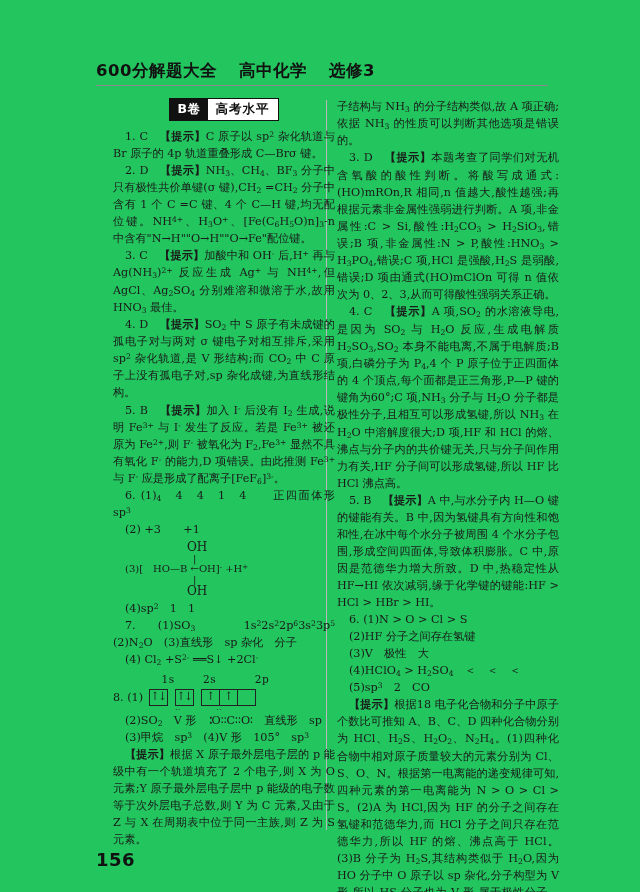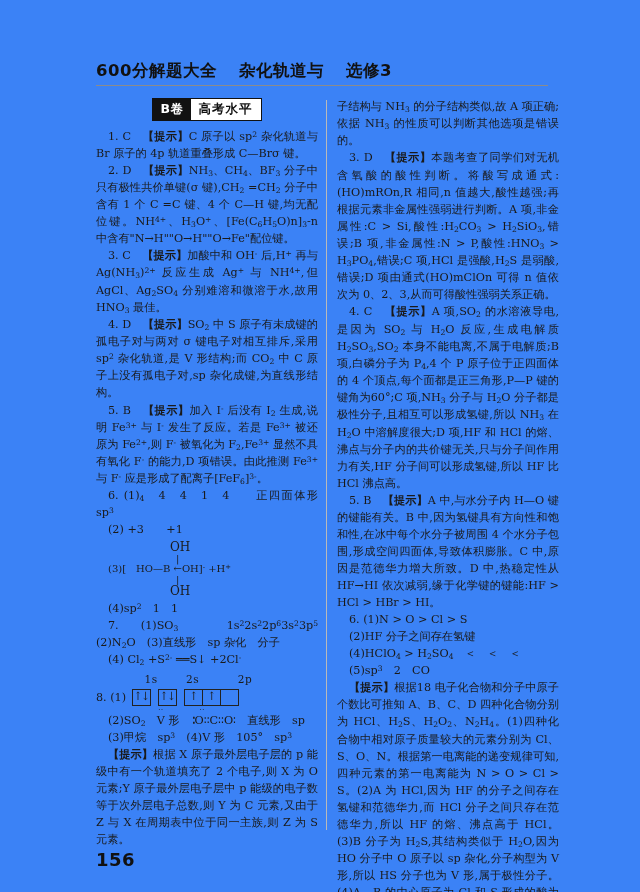--- a/index.html
+++ b/index.html
@@ -11,21 +11,21 @@
     width: 640px;
     height: 892px;
     font-family: "DejaVu Serif", "Liberation Serif", serif;
     color: #1a1a1a;
     position: relative;
     overflow: hidden;
   }
   .page {
     position: absolute;
     inset: 0;
-    background: #3b82f6;
+    background: #22c55e;
   }
 
   
   .running-head {
     position: absolute;
     left: 96px;
     top: 60px;
     width: 452px;
     display: flex;
     align-items: baseline;
@@ -49,21 +49,21 @@
   
   .col {
     position: absolute;
     top: 98px;
     width: 222px;
     font-size: 11.2px;
     line-height: 1.52;
     text-align: justify;
     text-justify: inter-ideograph;
   }
-  .col-left  { left: 96px; }
+  .col-left  { left: 113px; }
   .col-right { left: 337px; }
 
   .col-divider {
     position: absolute;
     left: 326px;
     top: 100px;
     width: 1px;
     height: 730px;
     background: #b9b9b9;
   }
@@ -194,21 +194,21 @@
   }
 </style>
 </head>
 <body>
 
 <div class="page">
 
   <div class="running-head">
     <span>600分解题大全</span>
     <span class="gap"></span>
-    <span>杂化轨道与</span>
+    <span>高中化学</span>
     <span class="gap"></span>
     <span>选修3</span>
   </div>
   <div class="head-rule"></div>
 
   <div class="col-divider"></div>
 
   <div class="col col-left">
 
     <div class="banner">
@@ -282,19 +282,20 @@
   </div>
 
   <div class="col col-right">
     <p class="para ind2">子结构与 NH<sub>3</sub> 的分子结构类似,故 A 项正确;依据 NH<sub>3</sub> 的性质可以判断其他选项是错误的。</p>
     <p class="para ind1">3. D　<span class="hint">【提示】</span>本题考查了同学们对无机含氧酸的酸性判断。将酸写成通式:(HO)mROn,R 相同,n 值越大,酸性越强;再根据元素非金属性强弱进行判断。A 项,非金属性:C &gt; Si,酸性:H<sub>2</sub>CO<sub>3</sub> &gt; H<sub>2</sub>SiO<sub>3</sub>,错误;B 项,非金属性:N &gt; P,酸性:HNO<sub>3</sub> &gt; H<sub>3</sub>PO<sub>4</sub>,错误;C 项,HCl 是强酸,H<sub>2</sub>S 是弱酸,错误;D 项由通式(HO)mClOn 可得 n 值依次为 0、2、3,从而可得酸性强弱关系正确。</p>
     <p class="para ind1">4. C　<span class="hint">【提示】</span>A 项,SO<sub>2</sub> 的水溶液导电,是因为 SO<sub>2</sub> 与 H<sub>2</sub>O 反应,生成电解质 H<sub>2</sub>SO<sub>3</sub>,SO<sub>2</sub> 本身不能电离,不属于电解质;B 项,白磷分子为 P<sub>4</sub>,4 个 P 原子位于正四面体的 4 个顶点,每个面都是正三角形,P—P 键的键角为60°;C 项,NH<sub>3</sub> 分子与 H<sub>2</sub>O 分子都是极性分子,且相互可以形成氢键,所以 NH<sub>3</sub> 在 H<sub>2</sub>O 中溶解度很大;D 项,HF 和 HCl 的熔、沸点与分子内的共价键无关,只与分子间作用力有关,HF 分子间可以形成氢键,所以 HF 比 HCl 沸点高。</p>
     <p class="para ind1">5. B　<span class="hint">【提示】</span>A 中,与水分子内 H—O 键的键能有关。B 中,因为氢键具有方向性和饱和性,在冰中每个水分子被周围 4 个水分子包围,形成空间四面体,导致体积膨胀。C 中,原因是范德华力增大所致。D 中,热稳定性从 HF→HI 依次减弱,缘于化学键的键能:HF &gt; HCl &gt; HBr &gt; HI。</p>
 
     <p class="para ind1">6. (1)N &gt; O &gt; Cl &gt; S</p>
     <p class="para ind1">(2)HF 分子之间存在氢键</p>
+    <p class="para ind1">(3)V　极性　大</p>
     <p class="para ind1">(4)HClO<sub>4</sub> &gt; H<sub>2</sub>SO<sub>4</sub>　＜　＜　＜</p>
     <p class="para ind1">(5)sp<sup>3</sup>　2　CO</p>
     <p class="para ind1"><span class="hint">【提示】</span>根据18 电子化合物和分子中原子个数比可推知 A、B、C、D 四种化合物分别为 HCl、H<sub>2</sub>S、H<sub>2</sub>O<sub>2</sub>、N<sub>2</sub>H<sub>4</sub>。(1)四种化合物中相对原子质量较大的元素分别为 Cl、S、O、N。根据第一电离能的递变规律可知,四种元素的第一电离能为 N &gt; O &gt; Cl &gt; S。(2)A 为 HCl,因为 HF 的分子之间存在氢键和范德华力,而 HCl 分子之间只存在范德华力,所以 HF 的熔、沸点高于 HCl。(3)B 分子为 H<sub>2</sub>S,其结构类似于 H<sub>2</sub>O,因为 HO 分子中 O 原子以 sp 杂化,分子构型为 V 形,所以 HS 分子也为 V 形,属于极性分子。(4)A、B 的中心原子为 Cl 和 S,形成的酸为 HClO 和 HSO,因为非金属性 Cl &gt; S,所以酸性 HClO &gt; HSO;X、Y 的化合价越高,酸性越强,所以 HClO ＜</p>
   </div>
 
   <div class="folio">156</div>
 </div>
 
 </body></html>

